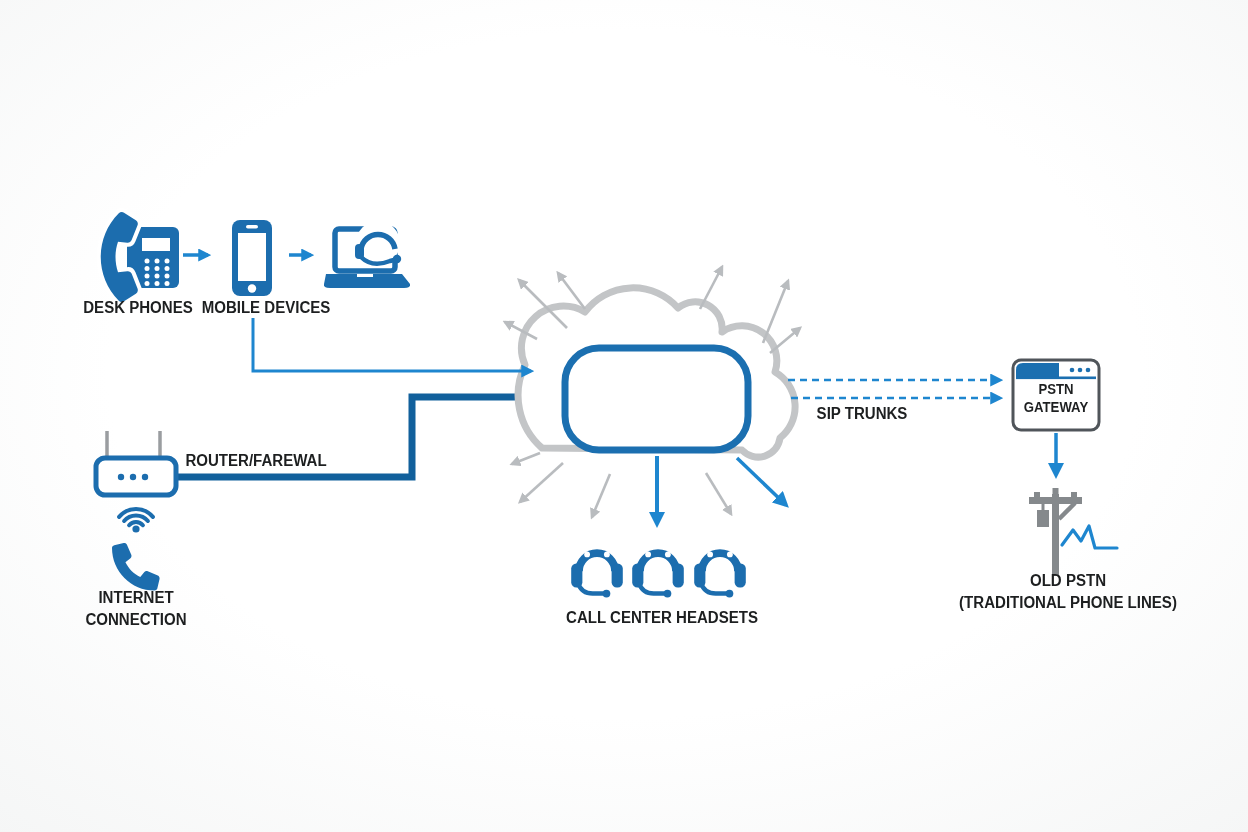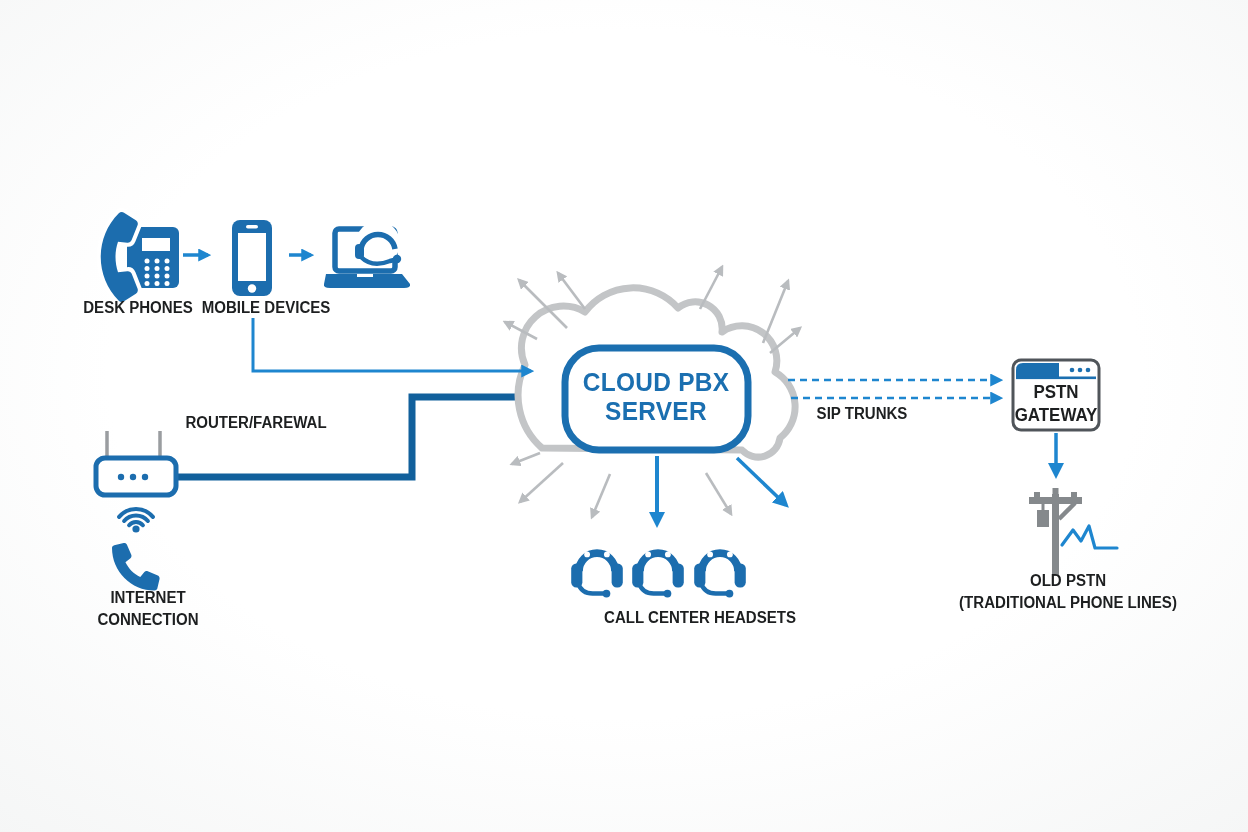--- a/index.html
+++ b/index.html
@@ -6,21 +6,21 @@
   body{width:1248px;height:832px;overflow:hidden;
        font-family:"Liberation Sans",sans-serif;}
   .canvas{position:relative;width:1248px;height:832px;
           background:radial-gradient(ellipse 75% 75% at 50% 45%, #ffffff 55%, #f5f6f6 100%);}
   svg.gfx{position:absolute;left:0;top:0;width:1248px;height:832px;display:block;}
   .lbl{position:absolute;color:#1d1f20;font-weight:700;font-size:16px;line-height:1.4;
        text-align:center;}
   .lbl .in{display:inline-block;transform:translateX(-50%) scaleX(0.94);white-space:nowrap;}
   .lbl span{display:block;}
   .cloud-lbl{font-size:26px;line-height:1.12;color:#1b6fb0;letter-spacing:.3px;}
-  .gw-lbl{font-size:18px;line-height:1.25;}
+  .gw-lbl{font-size:14px;line-height:1.25;}
 </style>
 </head>
 <body>
 
 <div class="canvas">
 
 <svg class="gfx" viewBox="0 0 1248 832">
   <defs>
     <marker id="mB" viewBox="0 0 10 10" refX="7.5" refY="5" markerWidth="13" markerHeight="13" markerUnits="userSpaceOnUse" orient="auto">
           <path d="M0,0L10,5L0,10z" fill="#1e86cf"></path>
@@ -173,50 +173,44 @@
 
 <div class="lbl" style="left:138px;top:297px">
   <div class="in"><span>DESK PHONES</span></div>
 </div>
 
 <div class="lbl" style="left:266px;top:297px">
   <div class="in"><span>MOBILE DEVICES</span></div>
 </div>
 
 
-<div class="lbl" style="left:256px;top:412px">
+<div class="lbl" style="left:256px;top:450px">
   <div class="in"><span>ROUTER/FAREWAL</span></div>
 </div>
 
-<div class="lbl" style="left:148px;top:587px">
+<div class="lbl" style="left:136px;top:587px">
   <div class="in">
     <span>INTERNET</span>
     <span>CONNECTION</span>
   </div>
 </div>
 
-<div class="lbl cloud-lbl" style="left:656px;top:368px">
-  <div class="in">
-    <span>CLOUD PBX</span>
-    <span>SERVER</span>
-  </div>
-</div>
 
 <div class="lbl" style="left:862px;top:403px">
   <div class="in"><span>SIP TRUNKS</span></div>
 </div>
 
 <div class="lbl gw-lbl" style="left:1056px;top:381px">
   <div class="in">
     <span>PSTN</span>
     <span>GATEWAY</span>
   </div>
 </div>
 
-<div class="lbl" style="left:700px;top:607px">
+<div class="lbl" style="left:662px;top:607px">
   <div class="in"><span>CALL CENTER HEADSETS</span></div>
 </div>
 
 <div class="lbl" style="left:1068px;top:570px">
   <div class="in">
     <span>OLD PSTN</span>
     <span>(TRADITIONAL PHONE LINES)</span>
   </div>
 </div>
 

